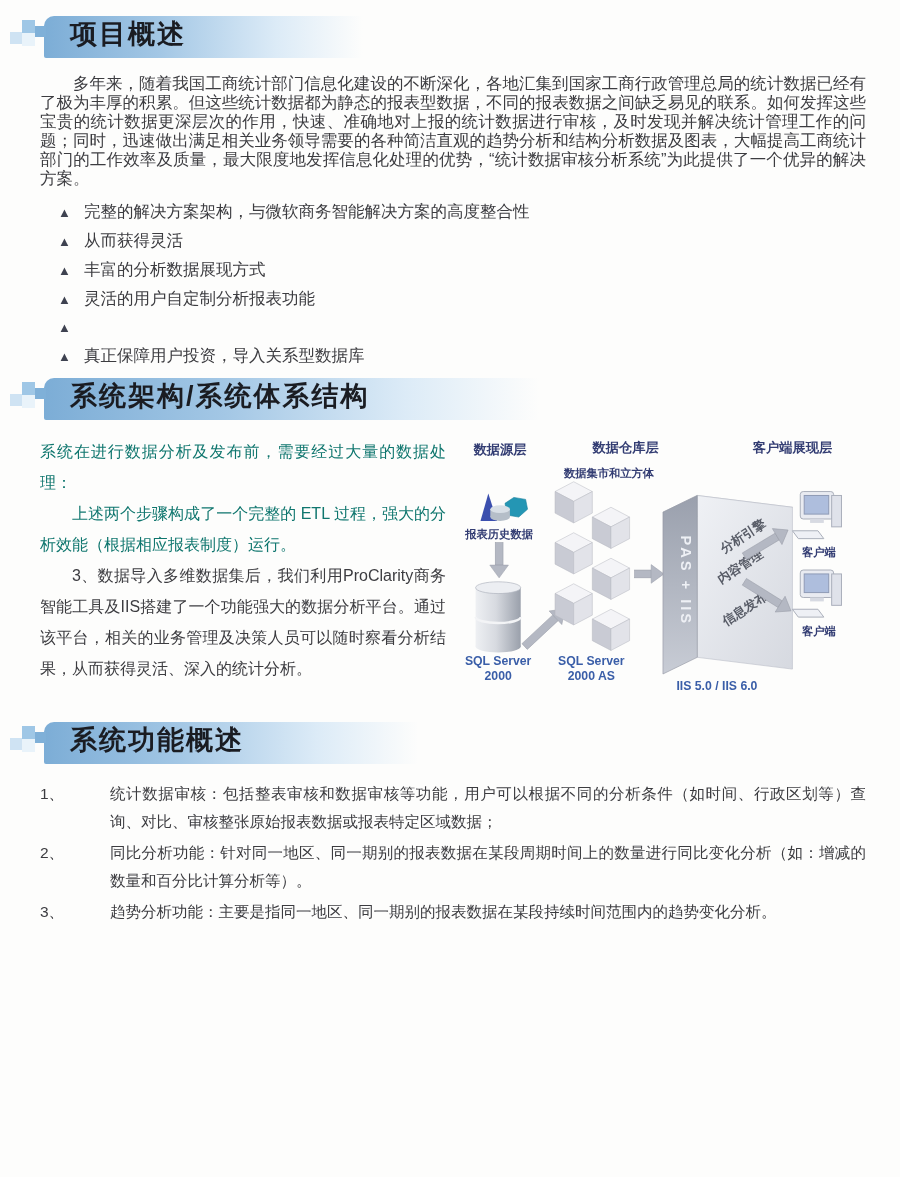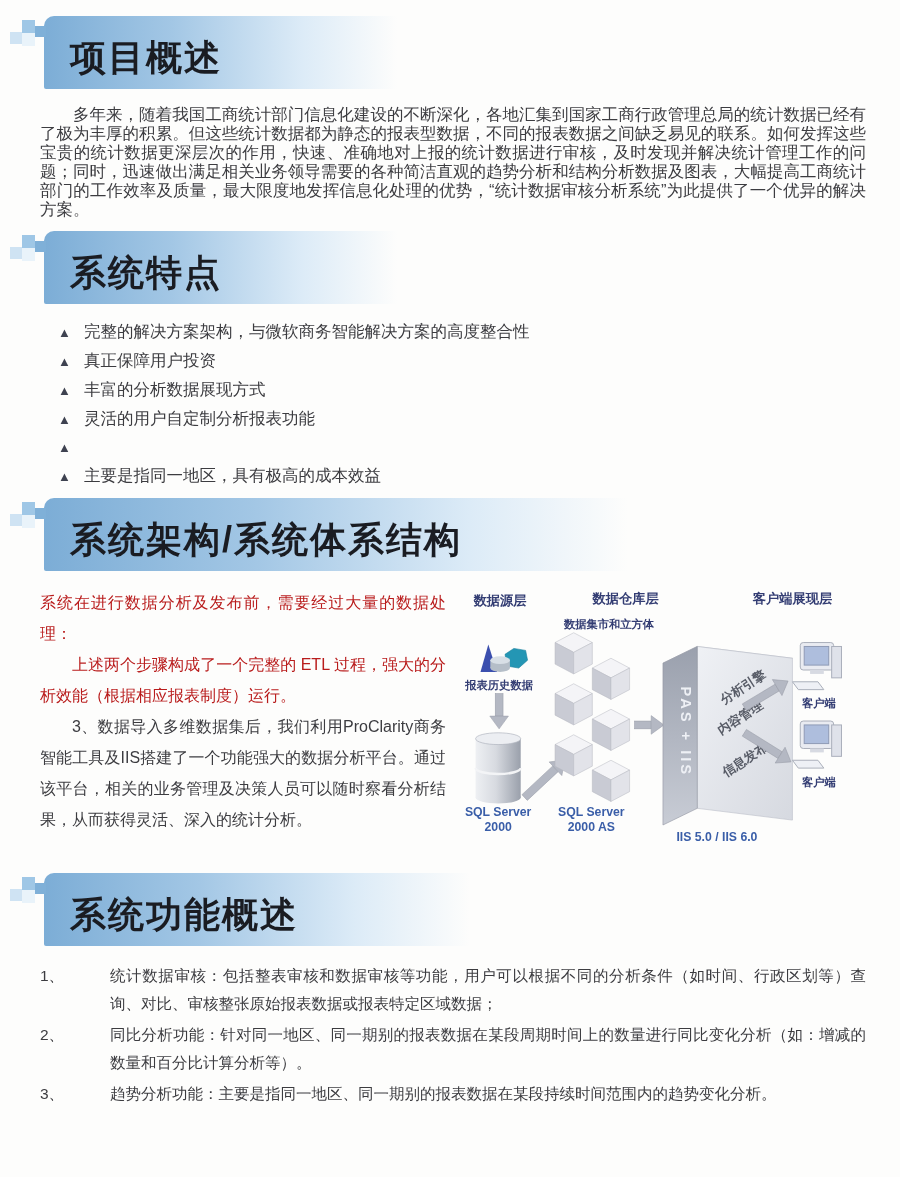--- a/index.html
+++ b/index.html
@@ -10,40 +10,40 @@
   }
   
   .section-header{position:relative;margin-top:0;}
   .mosaic{position:absolute;left:0;top:2px;width:40px;height:44px;}
   .mosaic span{position:absolute;display:block;}
   .m1{left:0;top:14px;width:12px;height:12px;background:#cfe3f3;}
   .m2{left:12px;top:2px;width:13px;height:13px;background:#9fc7e6;}
   .m3{left:25px;top:8px;width:11px;height:11px;background:#7fb0d8;}
   .m4{left:12px;top:15px;width:13px;height:13px;background:#e9f3fa;}
   .bar{
-    display:block;margin:0 0 16px 34px;padding:18px 190px 6px 26px;
+    display:block;margin:0 0 16px 34px;padding:0 190px 6px 26px;
     width:-moz-fit-content;width:fit-content;
-    font-size:36px;font-weight:800;letter-spacing:2px;color:#1a1c22;
+    font-size:27px;font-weight:800;letter-spacing:2px;color:#1a1c22;
     background:linear-gradient(to right,#7cadd6 0%,#a3c7e5 35%,#dcebf7 70%,rgba(255,255,255,0) 96%);
     border-radius:10px 4px 4px 2px;
   }
   
   .overview-p{margin:8px 0 0 30px;font-size:16.5px;line-height:19px;text-align:justify;text-indent:2em;}
   
   .features-list{list-style:none;margin:12px 0 0 48px;padding:0;}
   .features-list li{display:flex;align-items:baseline;gap:13px;margin-bottom:5px;font-size:16.5px;line-height:23px;}
   .tri{font-size:13px;color:#3e4250;flex:0 0 auto;}
   .hdr-gap1{margin-top:12px;}
   .hdr-gap2{margin-top:10px;}
   .hdr-gap3{margin-top:12px;text-align:right;}
   
   .arch-body{margin:10px 0 0 30px;font-size:16px;line-height:31px;overflow:hidden;}
   .arch-diagram{float:right;width:412px;height:270px;margin:0 0 4px 8px;}
   .arch-body p{margin:0;text-align:justify;}
-  .p-red{color:#b91c1c;}
+  .p-red{color:#0f766e;}
   .p-indent{text-indent:2em;}
   
   .fn-list{margin:12px 0 0 30px;}
   .fn-item{display:flex;font-size:15.5px;line-height:28px;margin-bottom:3px;}
   .fn-num{flex:0 0 30px;}
   .fn-text{flex:1;text-align:justify;margin-left:40px;}
   
   svg{font-family:"Liberation Sans","DejaVu Sans",sans-serif;}
   svg text{text-anchor:middle;}
   .d-layer{fill:#333d73;font-size:13.5px;font-weight:bold;}
@@ -65,52 +65,43 @@
     <div class="mosaic">
       <span class="m1"></span>
         <span class="m2"></span>
         <span class="m3"></span>
         <span class="m4"></span>
     </div>
     <h2 class="bar">项目概述</h2>
   </div>
   <p class="overview-p">多年来，随着我国工商统计部门信息化建设的不断深化，各地汇集到国家工商行政管理总局的统计数据已经有了极为丰厚的积累。但这些统计数据都为静态的报表型数据，不同的报表数据之间缺乏易见的联系。如何发挥这些宝贵的统计数据更深层次的作用，快速、准确地对上报的统计数据进行审核，及时发现并解决统计管理工作的问题；同时，迅速做出满足相关业务领导需要的各种简洁直观的趋势分析和结构分析数据及图表，大幅提高工商统计部门的工作效率及质量，最大限度地发挥信息化处理的优势，“统计数据审核分析系统”为此提供了一个优异的解决方案。</p>
 
-  <div class="section-header hdr-gap1">
-    <div class="mosaic">
-      <span class="m1"></span>
-        <span class="m2"></span>
-        <span class="m3"></span>
-        <span class="m4"></span>
-    </div>
-    <h2 class="bar">系统特点</h2>
-  </div>
   <ul class="features-list">
     <li>
         <span class="tri">▲</span>
         <span>完整的解决方案架构，与微软商务智能解决方案的高度整合性</span>
       </li>
     <li>
         <span class="tri">▲</span>
-        <span>真正保障用户投资</span>
+        <span>从而获得灵活</span>
       </li>
     <li>
         <span class="tri">▲</span>
         <span>丰富的分析数据展现方式</span>
       </li>
     <li>
         <span class="tri">▲</span>
         <span>灵活的用户自定制分析报表功能</span>
       </li>
     <li>
         <span class="tri">▲</span>
       </li>
     <li>
         <span class="tri">▲</span>
-        <span>主要是指同一地区，具有极高的成本效益</span>
+        <span>真正保障用户投资，导入关系型数据库</span>
       </li>
   </ul>
 
   <div class="section-header hdr-gap2">
     <div class="mosaic">
       <span class="m1"></span>
         <span class="m2"></span>
         <span class="m3"></span>
         <span class="m4"></span>
     </div>

